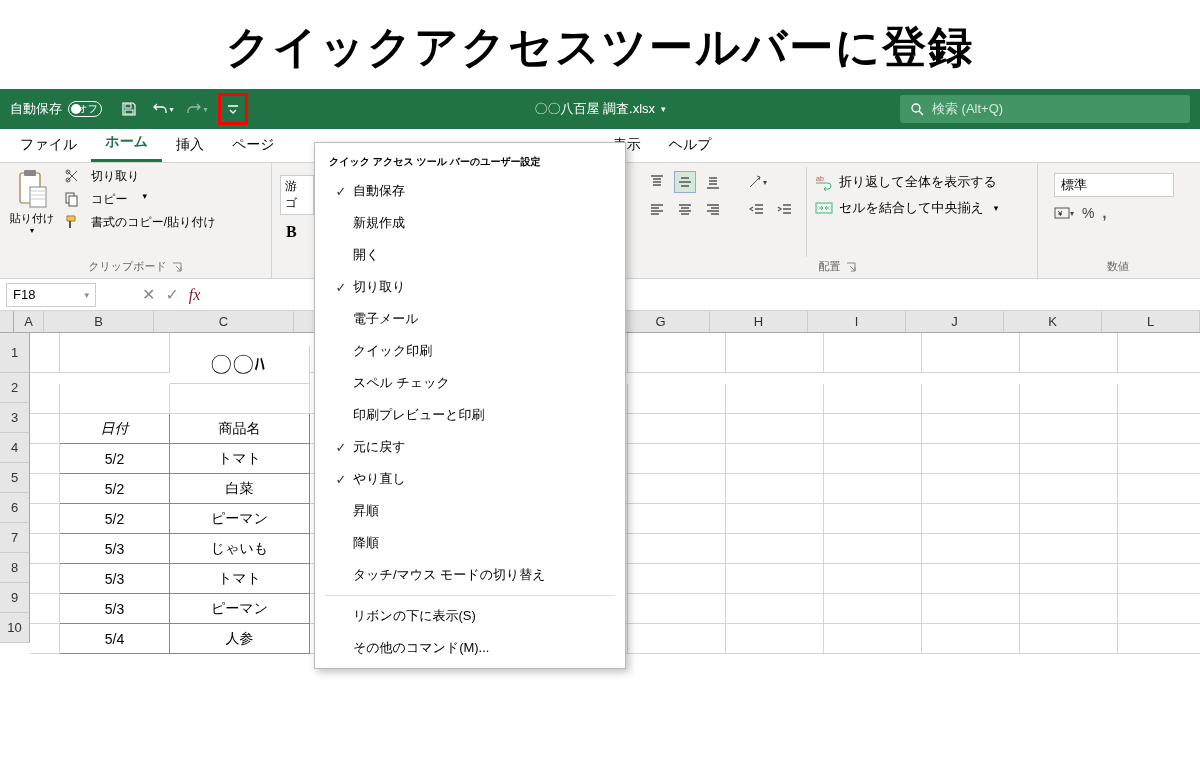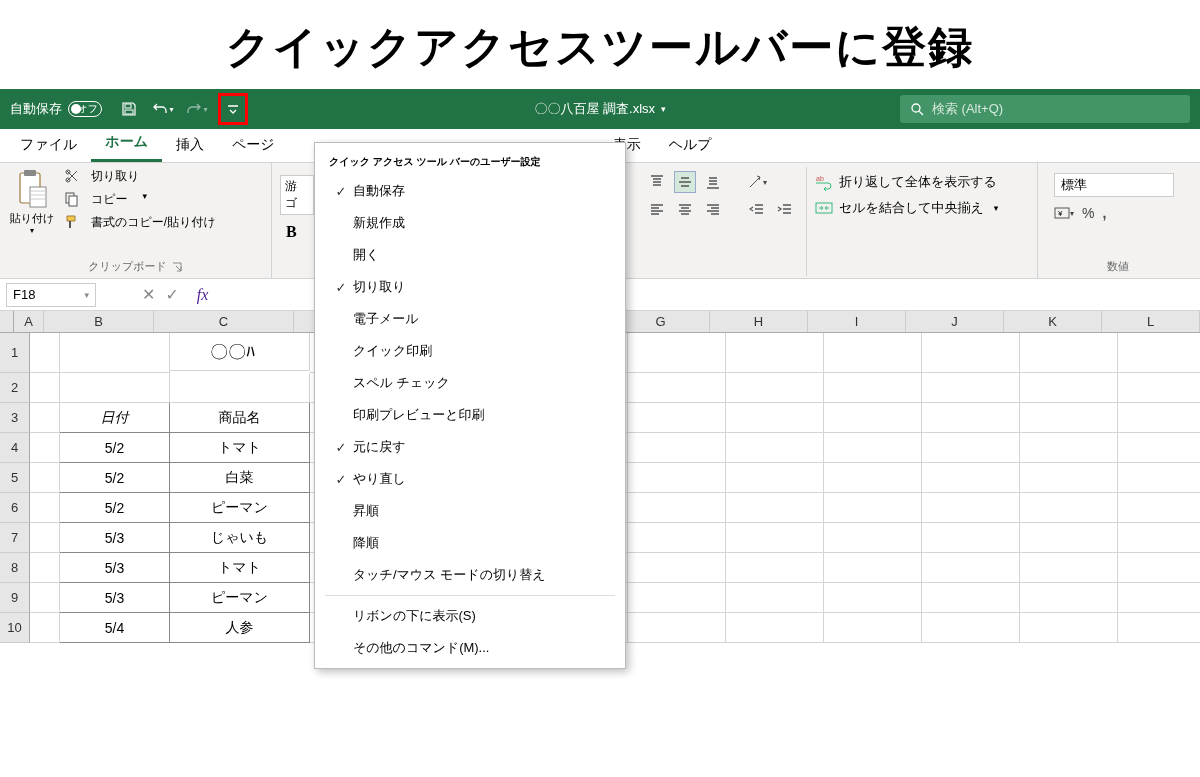--- a/index.html
+++ b/index.html
@@ -36,21 +36,21 @@
 .wrap-merge { display:flex; flex-direction:column; gap:8px; padding:6px 8px; font-size:13px;}
 .wm-item { display:flex; align-items:center; gap:6px; cursor:pointer;}
 .number-group { padding:6px 8px; display:flex; flex-direction:column; gap:8px;}
 .number-format { border:1px solid #ccc; background:#fff; height:24px; width:120px; padding:0 6px; font-size:13px; display:flex; align-items:center;}
 .number-row { display:flex; gap:8px; align-items:center; font-size:14px; color:#444;}
 .dialog-launcher{ width:12px; height:12px; }
 
 .namebox-row { height: 32px; display:flex; align-items:center; border-bottom:1px solid #d4d4d4; background:#fff;}
 .namebox { width: 90px; height:24px; border:1px solid #ccc; margin:0 6px; padding:0 6px; font-size:13px; display:flex; align-items:center; justify-content:space-between;}
 .fx-controls { display:flex; align-items:center; gap:10px; color:#888; margin-left:40px;}
-.fx-label { font-style:italic; font-family:'Times New Roman',serif; color:#4c1d95; margin-left:8px;}
+.fx-label { font-style:italic; font-family:'Times New Roman',serif; color:#7f1d1d; }
 
 .sheet { position:relative; }
 .col-headers { display:flex; height:22px; background:#e6e6e6; border-bottom:1px solid #aaa;}
 .corner { width:30px; border-right:1px solid #aaa; background:#e6e6e6;}
 .colh { border-right:1px solid #ccc; text-align:center; font-size:13px; line-height:22px; color:#333;}
 .rows-area { display:flex; }
 .row-headers { display:flex; flex-direction:column;}
 .rowh { width:30px; border-right:1px solid #aaa; border-bottom:1px solid #ccc; background:#e6e6e6; text-align:center; font-size:13px; color:#333; display:flex; align-items:center; justify-content:center;}
 .grid { position:relative; }
 .gridrow { display:flex; }
@@ -247,20 +247,27 @@
         </div>
         <div class="wm-item">
           <svg width="18" height="18" viewBox="0 0 18 18">
               <rect x="1" y="4" width="16" height="10" fill="none" stroke="#3b7"></rect>
               <path d="M4 9h4m-2-2l2 2-2 2M14 9h-4m2-2l-2 2 2 2" fill="none" stroke="#3b7"></path>
             </svg>
           <span>セルを結合して中央揃え</span>
             <span style="font-size:9px;margin-left:4px">▾</span>
         </div>
       </div>
+    </div>
+    <div class="group-label">
+      <span>配置</span>
+      <svg class="dialog-launcher" viewBox="0 0 12 12">
+          <path d="M2 2h8v8" fill="none" stroke="#888"></path>
+          <path d="M5 5l5 5M10 6v4H6" fill="none" stroke="#888"></path>
+        </svg>
     </div>
   </div>
 
   <div class="ribbon-group" style="width:160px;border-right:none">
     <div class="number-group">
       <div class="number-format">
           <span>標準</span>
         </div>
       <div class="number-row">
         <span style="display:flex;align-items:center">
@@ -320,21 +327,21 @@
         <div class="rowh" style="height: 30px;">6</div>
         <div class="rowh" style="height: 30px;">7</div>
         <div class="rowh" style="height: 30px;">8</div>
         <div class="rowh" style="height: 30px;">9</div>
         <div class="rowh" style="height: 30px;">10</div>
       </div>
     <div class="grid" id="grid">
         <div class="gridrow">
           <div class="cell" style="width: 30px; height: 40px;"></div>
           <div class="cell" style="width: 110px; height: 40px;"></div>
-          <div class="cell" style="width: 140px; height: 38px; justify-content: flex-start; font-size: 18px; padding-left: 40px;">〇〇ﾊ</div>
+          <div class="cell" style="width: 140px; height: 38px; justify-content: flex-start; font-size: 22px; padding-left: 40px; margin-top: 13px;">〇〇ﾊ</div>
           <div class="cell" style="width: 110px; height: 40px;"></div>
           <div class="cell" style="width: 110px; height: 40px;"></div>
           <div class="cell" style="width: 98px; height: 40px;"></div>
           <div class="cell" style="width: 98px; height: 40px;"></div>
           <div class="cell" style="width: 98px; height: 40px;"></div>
           <div class="cell" style="width: 98px; height: 40px;"></div>
           <div class="cell" style="width: 98px; height: 40px;"></div>
           <div class="cell" style="width: 98px; height: 40px;"></div>
           <div class="cell" style="width: 98px; height: 40px;"></div>
         </div>

